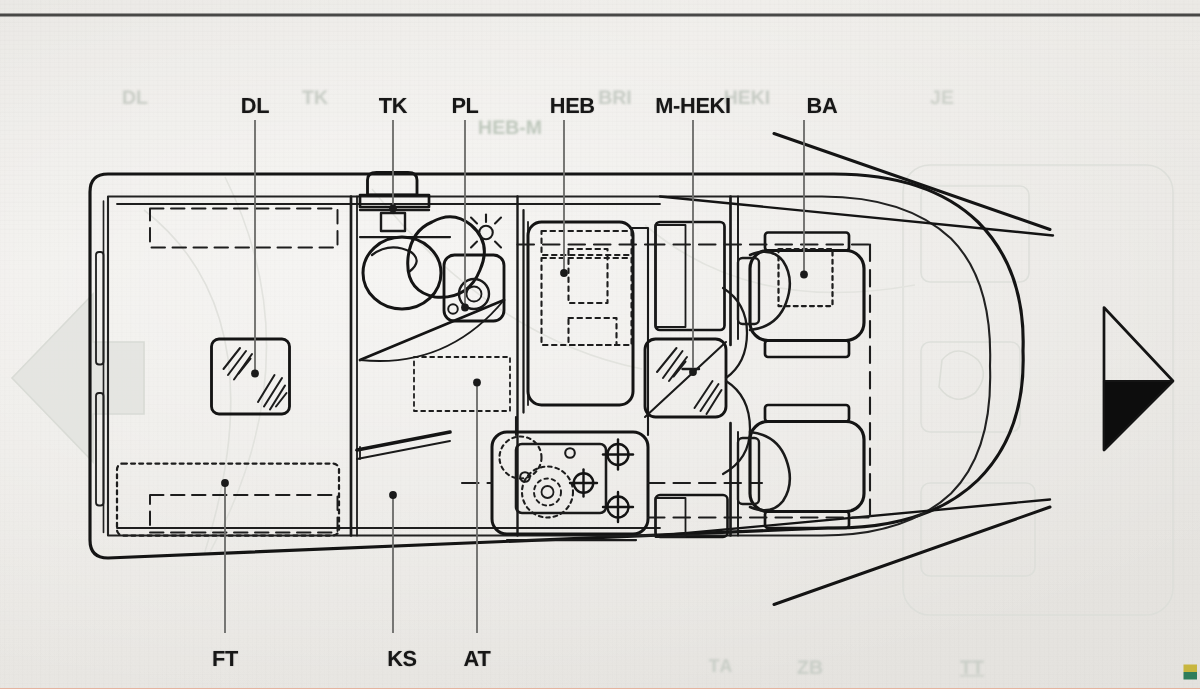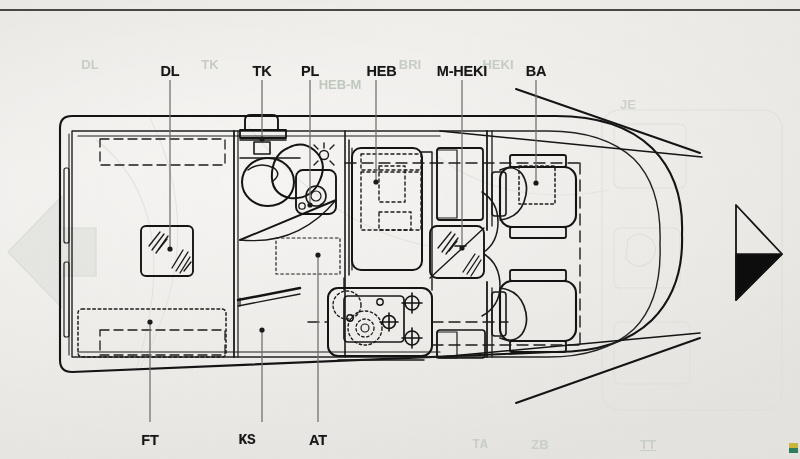--- a/index.html
+++ b/index.html
@@ -290,35 +290,35 @@
         <circle cx="318" cy="255" r="2.6" stroke="none"></circle>
       </g>
   </svg>
 
   <div id="watermark-text-layer">
       <div class="wm" style="left: 90px; top: 57px; color: rgb(201, 205, 198);">DL</div>
       <div class="wm" style="left: 210px; top: 57px; color: rgb(199, 204, 197);">TK</div>
       <div class="wm" style="left: 340px; top: 57px; color: rgb(191, 200, 189); margin-top: 20px;">HEB-M</div>
       <div class="wm" style="left: 410px; top: 57px; color: rgb(199, 204, 197); text-align: right;">BRI</div>
       <div class="wm" style="left: 498px; top: 57px; color: rgb(198, 203, 196);">HEKI</div>
-      <div class="wm" style="left: 628px; top: 57px; color: rgb(205, 209, 202); margin-top: 40px;">JE</div>
+      <div class="wm" style="left: 628px; top: 57px; color: rgb(205, 209, 202);">JE</div>
       <div class="wm" style="left: 480px; top: 437px; color: rgb(201, 206, 199); font-family: Liberation Mono, monospace;">TA</div>
       <div class="wm" style="left: 540px; top: 437px; color: rgb(201, 206, 199);">ZB</div>
       <div class="wm" style="left: 648px; top: 437px; color: rgb(201, 206, 199); text-decoration: underline;">TT</div>
     </div>
 
   <div id="label-layer">
       <div class="label" style="left: 170px; top: 63px;">DL</div>
       <div class="label" style="left: 262px; top: 63px;">TK</div>
       <div class="label" style="left: 310px; top: 63px;">PL</div>
       <div class="label" style="left: 372px; top: 63px; padding-left: 19px;">HEB</div>
       <div class="label" style="left: 462px; top: 63px;">M-HEKI</div>
-      <div class="label" style="left: 536px; top: 63px; text-align: center;">BA</div>
+      <div class="label" style="left: 548px; top: 63px; text-align: center;">BA</div>
       <div class="label" style="left: 150px; top: 432px;">FT</div>
-      <div class="label" style="left: 247px; top: 432px; font-family: Liberation Mono, monospace;">KS</div>
+      <div class="label" style="left: 268px; top: 432px;">KS</div>
       <div class="label" style="left: 318px; top: 432px;">AT</div>
     </div>
 
   <div id="chip-layer">
       <div class="colorchip" style="left: 789px; top: 443px; width: 9px; height: 5px; background: rgb(200, 182, 63);"></div>
       <div class="colorchip" style="left: 789px; top: 448px; width: 9px; height: 5px; background: rgb(46, 125, 91);"></div>
     </div>
 
 </div>
 

